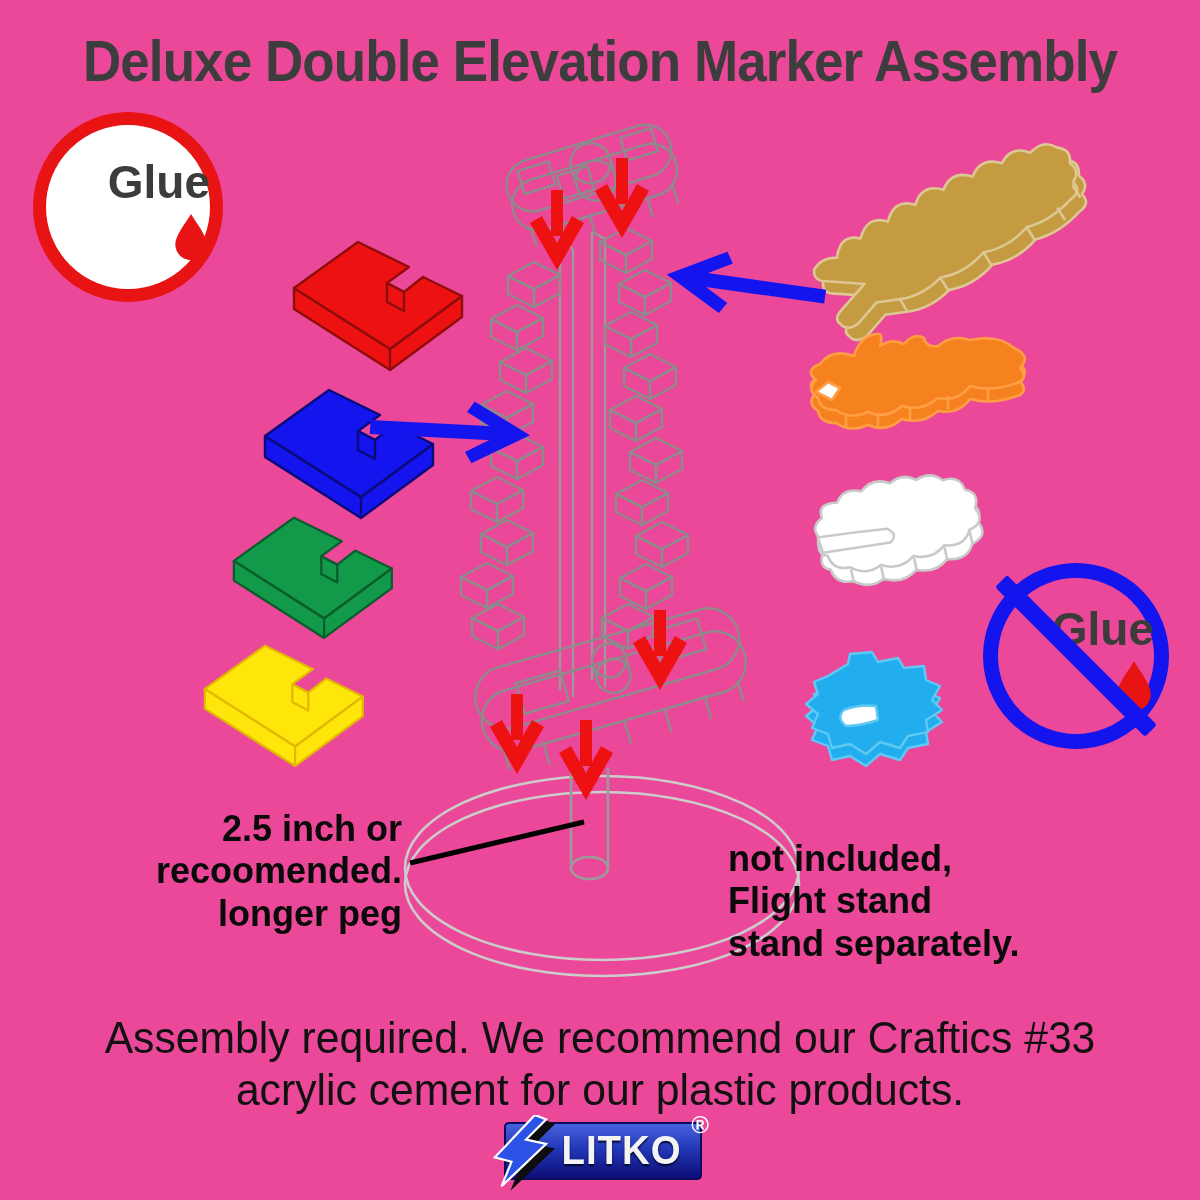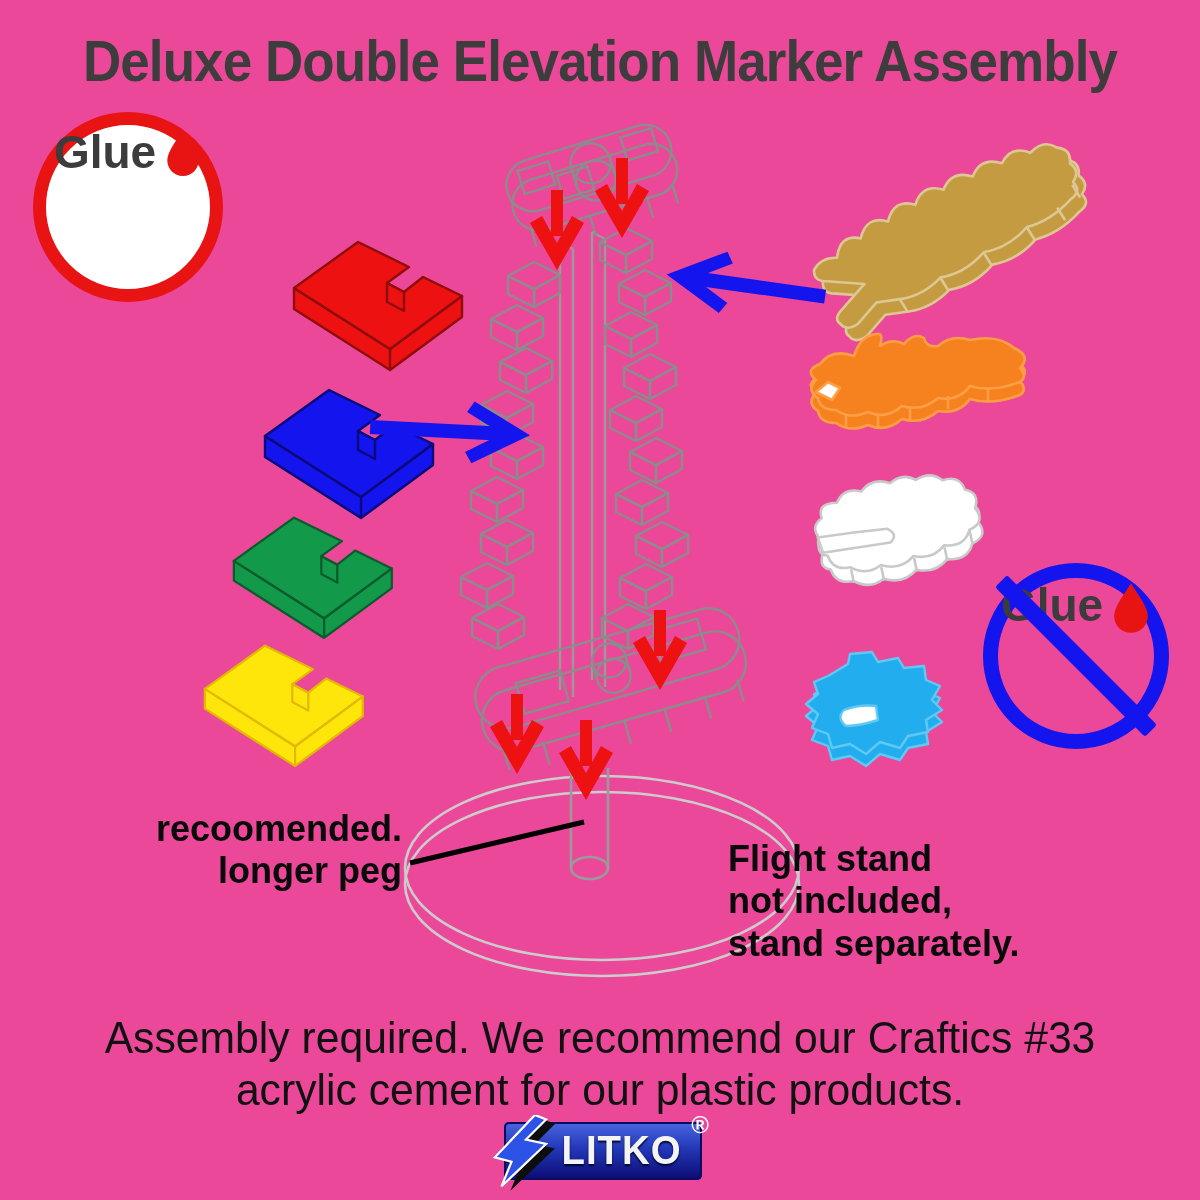--- a/index.html
+++ b/index.html
@@ -4,22 +4,22 @@
 <style>
   html,body{margin:0;padding:0;background:#ffffff;}
   #page{position:relative;width:1200px;height:1200px;background:#ec4899;overflow:hidden;
         font-family:"Liberation Sans", sans-serif;}
   #scene{position:absolute;left:0;top:0;width:1200px;height:1200px;}
 
   .title{position:absolute;left:0;top:28px;width:1200px;text-align:center;
          font-size:57px;font-weight:bold;color:#3d3d3d;letter-spacing:-1px;
          transform:scaleX(0.93);}
 
-  .badge{position:absolute;border-radius:50%;display:flex;align-items:flex-start;justify-content:center;
-         background:#fff;box-sizing:border-box;}
+  .badge{position:absolute;border-radius:50%;display:flex;align-items:flex-end;justify-content:center;
+         background:#fff;box-sizing:border-box;flex-direction:column;}
   .badge .lbl{font-weight:bold;color:#3c3c3c;font-size:46px;}
   .badge svg{margin-left:8px;transform:translateY(3px);}
   #glue-badge{left:33px;top:112px;width:190px;height:190px;border:13px solid #e81313;}
   #noglue-badge{left:983px;top:563px;width:186px;height:186px;border:15px solid #1414ee;background:transparent;}
   #noglue-badge .slash{position:absolute;left:50%;top:50%;width:212px;height:17px;background:#1414ee;
          transform:translate(-50%,-50%) rotate(45deg);border-radius:3px;}
 
   .note{position:absolute;font-weight:bold;color:#0a0a0a;font-size:36px;line-height:1.18;}
   #peg-note{left:140px;top:808px;width:262px;text-align:right;}
   #flight-note{left:728px;top:838px;width:300px;text-align:left;}
@@ -231,27 +231,28 @@
 
   <div class="badge" id="noglue-badge">
     <span class="lbl">Glue</span>
     <svg width="40" height="54" viewBox="0 0 38 51">
       <path d="M19,2 C13,12 3,24 3,33 C3,42 10,49 19,49 C28,49 35,42 35,33 C35,24 25,12 19,2 Z" fill="#e81313"></path>
     </svg>
     <div class="slash"></div>
   </div>
 
   <div class="note" id="peg-note">
+    <span style="display:block">2.5 inch or</span>
     <span style="display:block">recoomended.</span>
     <span style="display:block">longer peg</span>
   </div>
 
   <div class="note" id="flight-note">
+    <span style="display:block">not included,</span>
     <span style="display:block">Flight stand</span>
-    <span style="display:block">not included,</span>
     <span style="display:block">stand separately.</span>
   </div>
 
   <div class="footer">
     <span style="display:block">Assembly required. We recommend our Craftics #33</span>
     <span style="display:block">acrylic cement for our plastic products.</span>
   </div>
 
   <div id="logo">
     <div class="plate"></div>

